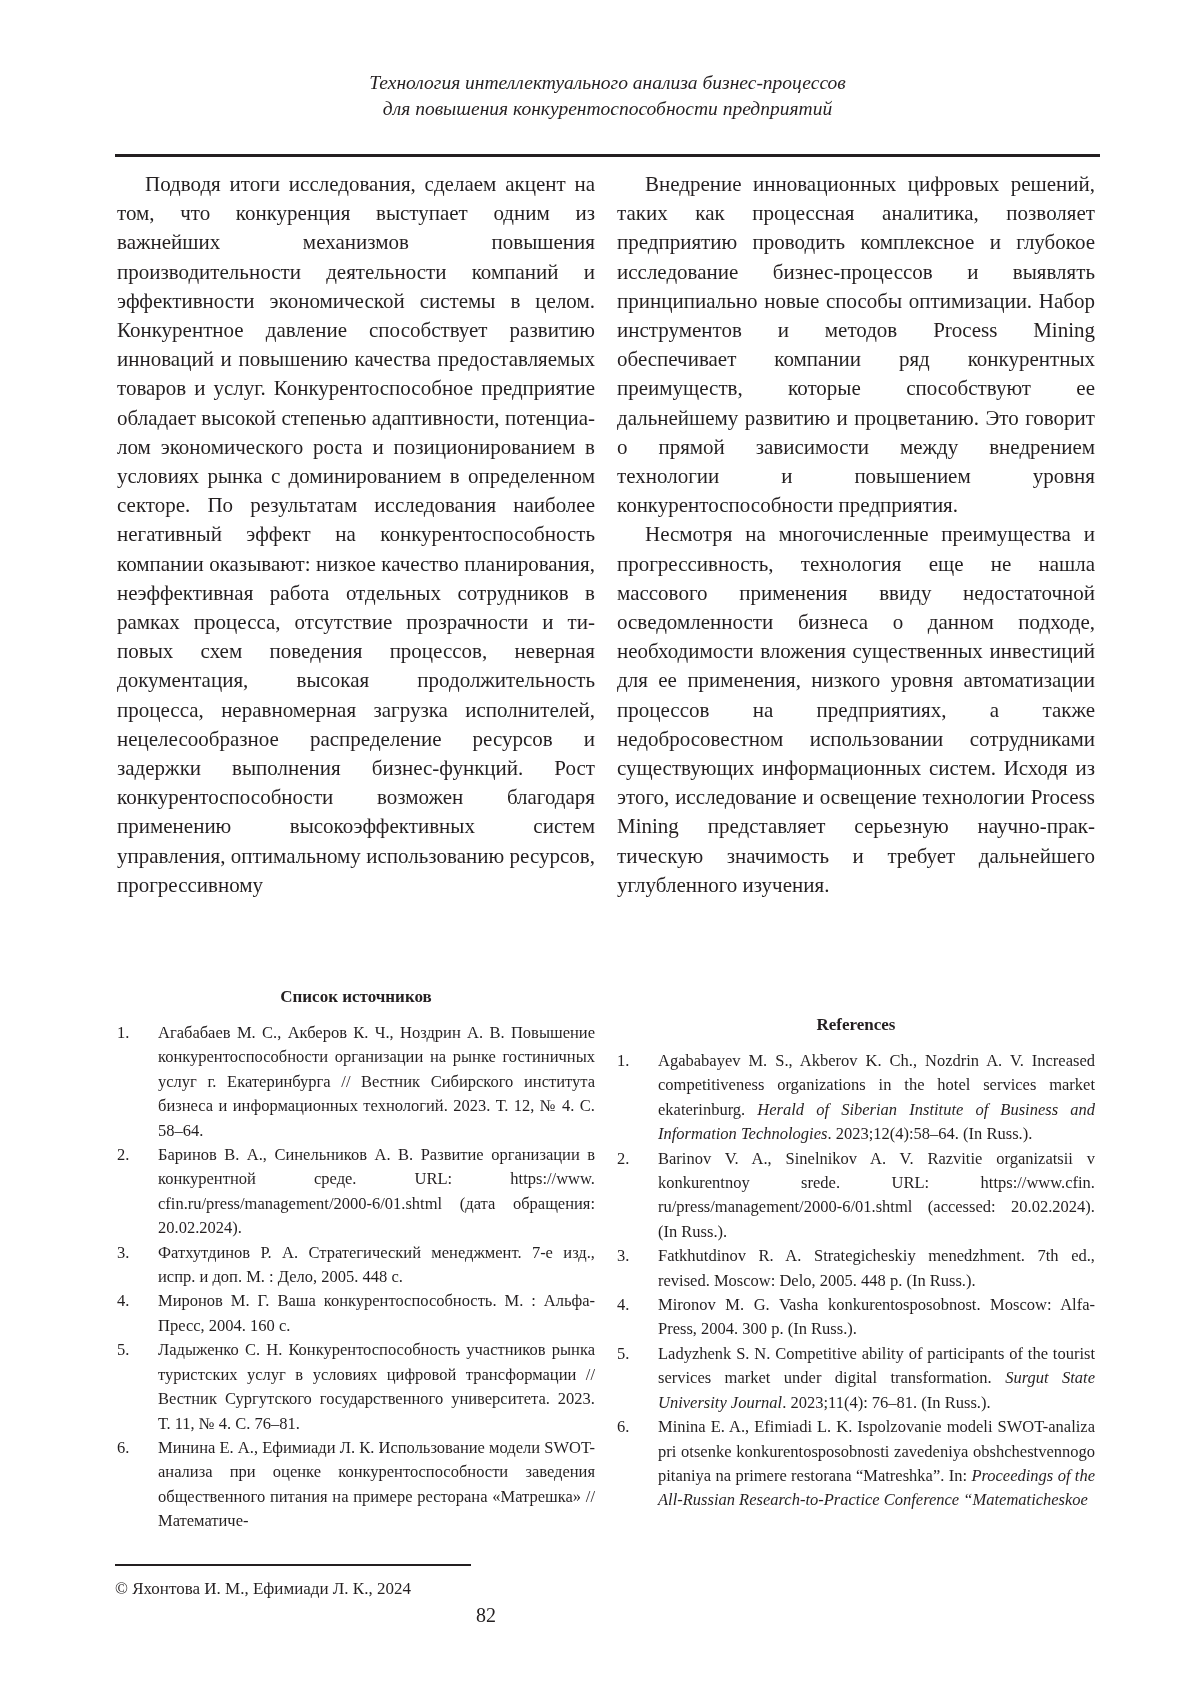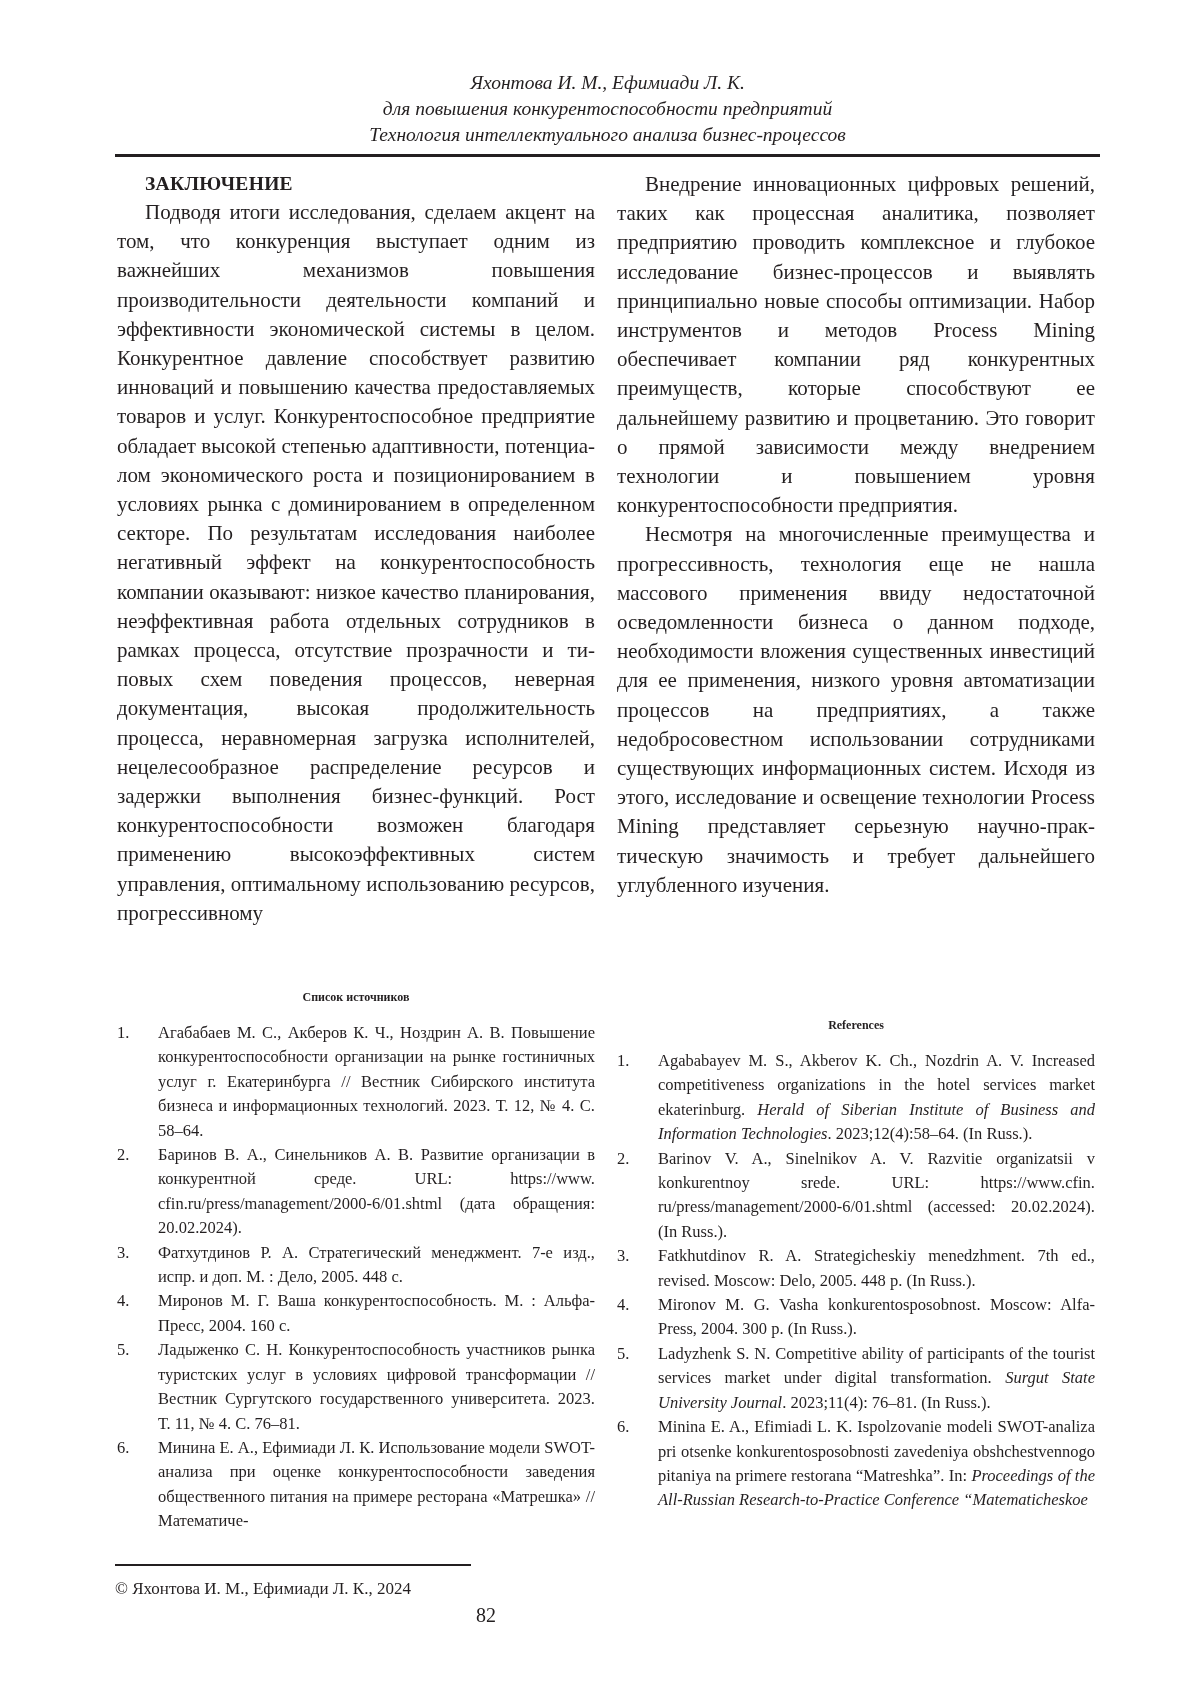--- a/index.html
+++ b/index.html
@@ -8,42 +8,40 @@
   .head-rule { position: absolute; left: 115px; top: 154px; width: 985px; height: 3px; background: #231f20; }
   .col { position: absolute; top: 170px; width: 478px; font-size: 21px; line-height: 29.2px; text-align: justify; }
   .col.left { left: 117px; }
   .col.right { left: 617px; top: 170px; }
   .col p { margin: 0; text-indent: 28px; hyphens: manual; }
   .col p.cont { text-indent: 0; }
   .section-title { font-weight: bold; font-size: 19.5px; margin: 0 0 0 28px; line-height: 28px; letter-spacing: 0.3px; }
   .refs { position: absolute; top: 985px; width: 478px; font-size: 16.5px; line-height: 24.4px; text-align: justify; }
   .refs.left { left: 117px; }
   .refs.right { left: 617px; margin-top: 28px; }
-  .refs h3 { font-size: 12px; font-weight: bold; text-align: center; margin: 0 0 12px 0; line-height: 24px; }
+  .refs h3 { font-size: 17px; font-weight: bold; text-align: center; margin: 0 0 12px 0; line-height: 24px; }
   .refs ol { list-style: none; margin: 0; padding: 0; }
   .refs li { display: flex; margin: 0; }
   .refs .num { width: 41px; flex: none; }
   .refs .txt { flex: 1; }
   .refs i { font-style: italic; }
   .foot-rule { position: absolute; left: 115px; top: 1564px; width: 356px; height: 2px; background: #231f20; }
   .copyright { position: absolute; left: 115px; top: 1578px; font-size: 17px; line-height: 22px; }
   .page-number { position: absolute; left: 0; width: 972px; top: 1604px; text-align: center; font-size: 20px; }
 </style>
 </head>
 <body>
 
 <div class="running-head">
-  <div>Яхонтова И. М., Ефимиади Л. К.</div>
+  <div>Технология интеллектуального анализа бизнес-процессов</div>
   <div>для повышения конкурентоспособности предприятий</div>
-  <div>Технология интеллектуального анализа бизнес-процессов</div>
 </div>
 <div class="head-rule"></div>
 
 <div class="col left">
-  <div class="section-title">ЗАКЛЮЧЕНИЕ</div>
   <p>Подводя итоги исследования, сделаем ак­цент на том, что конкуренция выступает од­ним из важнейших механизмов повышения производительности деятельности компаний и эффективности экономической системы в целом. Конкурентное давление способ­ствует развитию инноваций и повышению качества предоставляемых товаров и услуг. Конкурентоспособное предприятие обладает высокой степенью адаптивности, потенциа­лом экономического роста и позициониро­ванием в условиях рынка с доминированием в определенном секторе. По результатам ис­следования наиболее негативный эффект на конкурентоспособность компании оказыва­ют: низкое качество планирования, неэффек­тивная работа отдельных сотрудников в рам­ках процесса, отсутствие прозрачности и ти­повых схем поведения процессов, неверная документация, высокая продолжительность процесса, неравномерная загрузка испол­нителей, нецелесообразное распределение ресурсов и задержки выполнения бизнес-функций. Рост конкурентоспособности воз­можен благодаря применению высокоэффек­тивных систем управления, оптимальному использованию ресурсов, прогрессивному</p>
 </div>
 
 <div class="col right">
   <p>Внедрение инновационных цифровых ре­шений, таких как процессная аналитика, по­зволяет предприятию проводить комплексное и глубокое исследование бизнес-процессов и выявлять принципиально новые способы оптимизации. Набор инструментов и методов Process Mining обеспечивает компании ряд конкурентных преимуществ, которые способ­ствуют ее дальнейшему развитию и процвета­нию. Это говорит о прямой зависимости ме­жду внедрением технологии и повышением уровня конкурентоспособности предприятия.</p>
   <p>Несмотря на многочисленные преимуще­ства и прогрессивность, технология еще не нашла массового применения ввиду недо­статочной осведомленности бизнеса о дан­ном подходе, необходимости вложения су­щественных инвестиций для ее применения, низкого уровня автоматизации процессов на предприятиях, а также недобросовестном ис­пользовании сотрудниками существующих информационных систем. Исходя из этого, ис­следование и освещение технологии Process Mining представляет серьезную научно-прак­тическую значимость и требует дальнейшего углубленного изучения.</p>
 </div>
 
 <div class="refs left">
   <h3>Список источников</h3>

